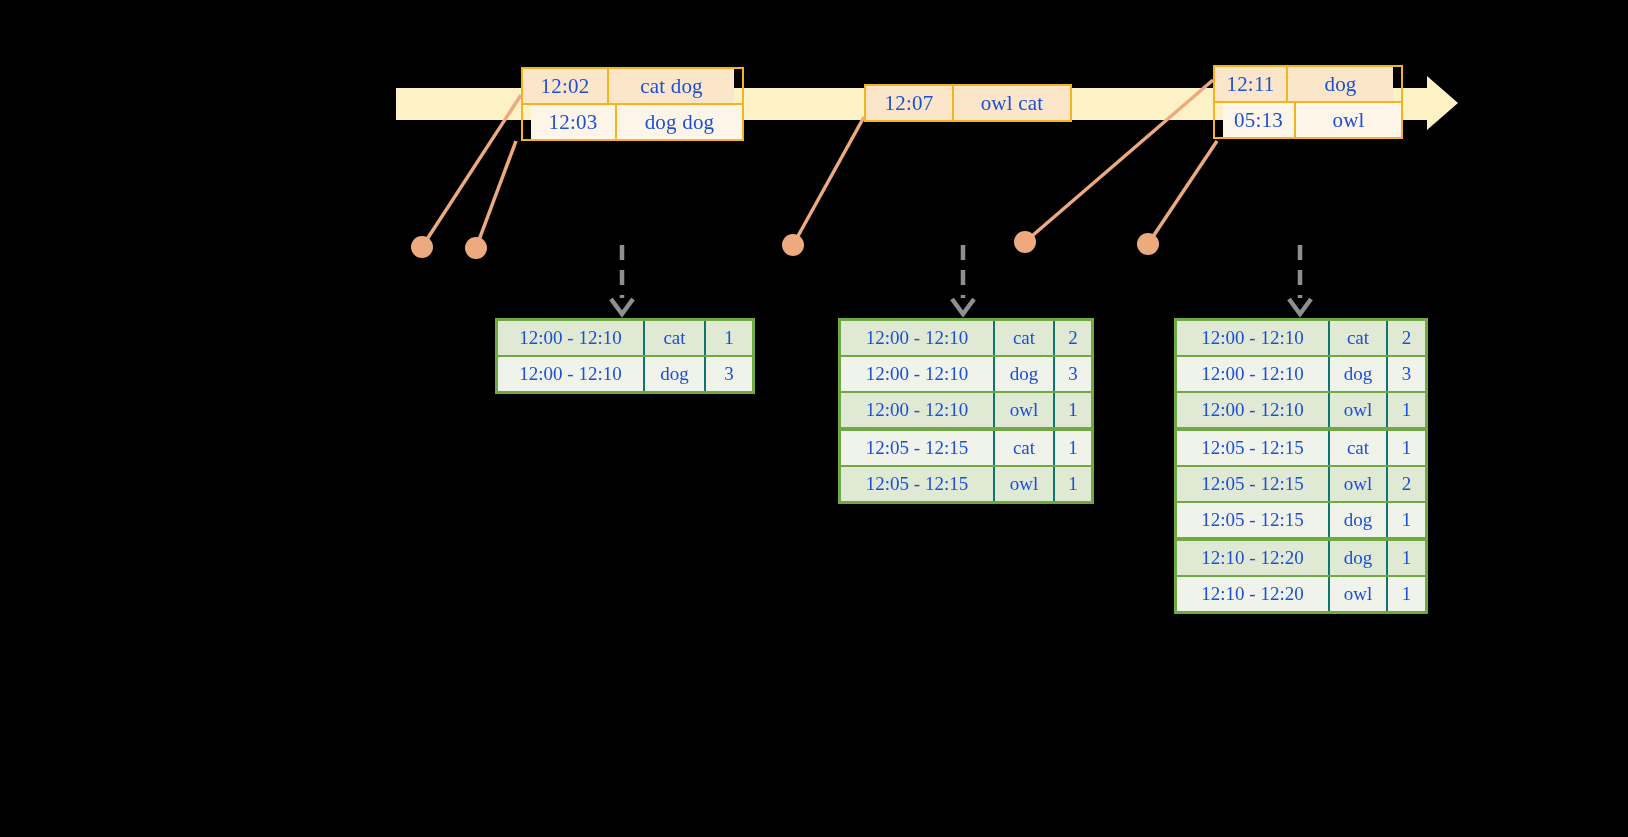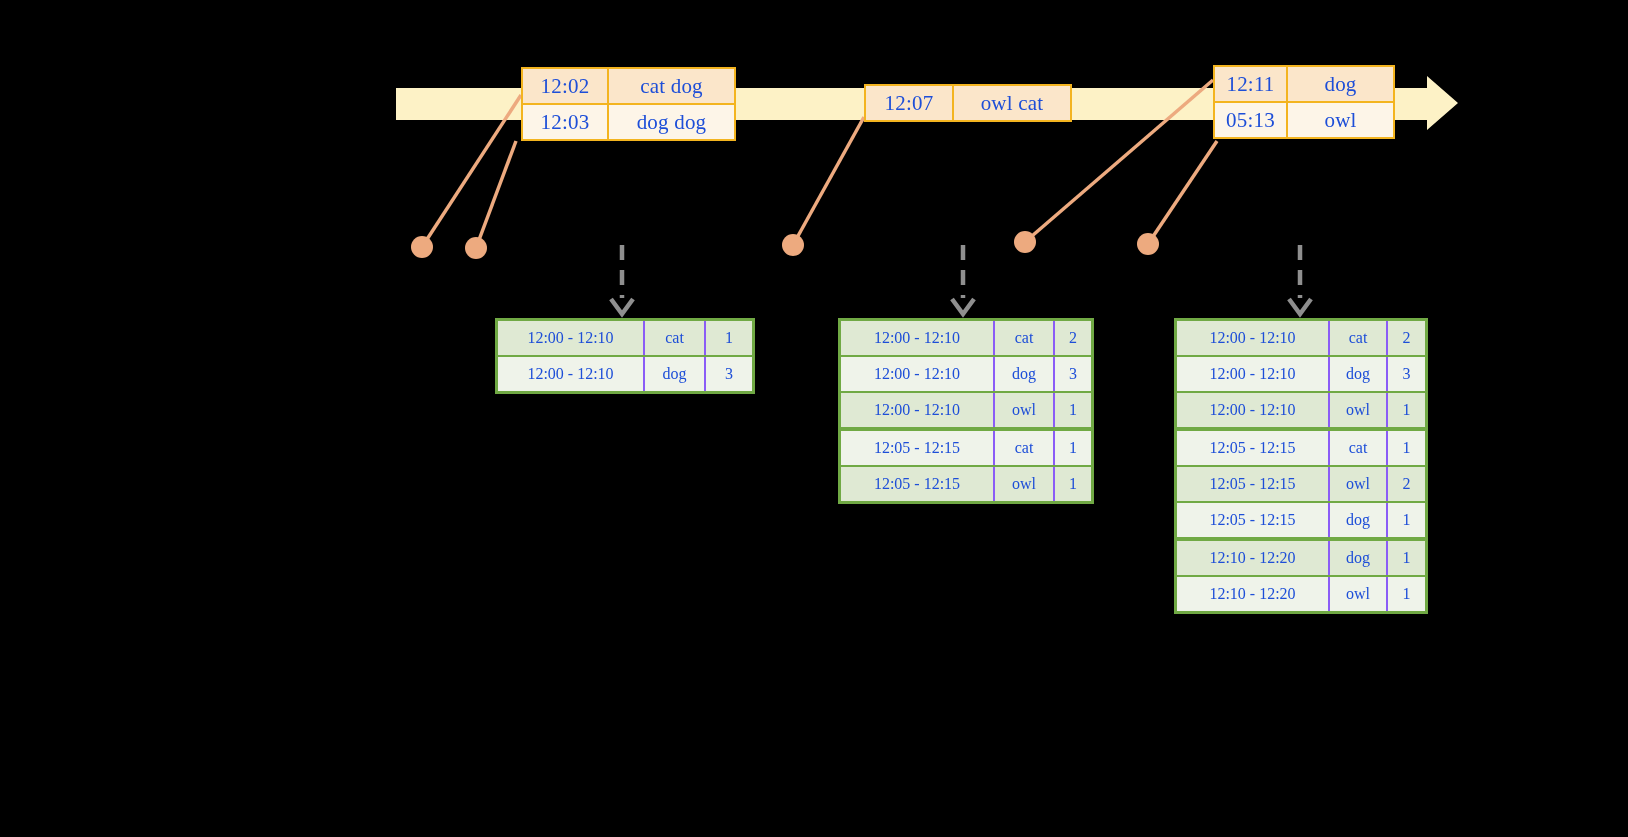--- a/index.html
+++ b/index.html
@@ -5,40 +5,40 @@
   html,body{margin:0;padding:0;background:#000;}
   .canvas{
     position:relative;width:1628px;height:837px;background:#000000;
     font-family:Liberation Serif, serif;color:#1d4ed8;overflow:hidden;
   }
   svg.decor{position:absolute;left:0;top:0;}
 
   
   .etable{position:absolute;border:2.5px solid #f3b41f;}
   .erow{display:flex;}
-  .erow + .erow{border-top:2.5px solid #f3b41f;}
+  .erow + .erow{border-top:2.5px solid #f3b41f;padding-left:8px;}
   .ecell{height:34px;display:flex;align-items:center;justify-content:center;
          font-size:21px;letter-spacing:0.2px;}
   .ecell.time{border-right:2.5px solid #f3b41f;}
   .erow:nth-child(odd)  .ecell{background:#fbe6ca;}
   .erow:nth-child(even) .ecell{background:#fdf5e8;}
   .ta .time{width:84px;}  .ta .words{width:125px;}
   .tb .time{width:86px;}  .tb .words{width:116px;}
   .tc .time{width:71px;text-align:right;}  .tc .words{width:105px;}
 
   
   .gtable{position:absolute;border:3.5px solid #70a944;}
   .grow{display:flex;}
   .grow + .grow{border-top:2px solid #70a944;}
   .grow.gsep{border-top:4.5px solid #70a944;}
   .grow:nth-child(odd) {background:#dfe9d3;}
   .grow:nth-child(even){background:#eff3ea;}
   .gcell{height:34px;display:flex;align-items:center;justify-content:center;
-         font-size:16px;}
-  .gcell.word,.gcell.count{border-left:2px solid #8b5cf6;}
+         font-size:19px;}
+  .gcell.word,.gcell.count{border-left:2px solid #0f766e;}
   .g1 .window{width:145px;} .g1 .word{width:59px;} .g1 .count{width:46px;}
   .g2 .window{width:152px;} .g2 .word{width:58px;} .g2 .count{width:36px;}
   .g3 .window{width:151px;} .g3 .word{width:56px;} .g3 .count{width:37px;}
 </style>
 </head>
 <body>
 
 <div class="canvas">
 
   <svg class="decor" width="1628" height="837" viewBox="0 0 1628 837">

